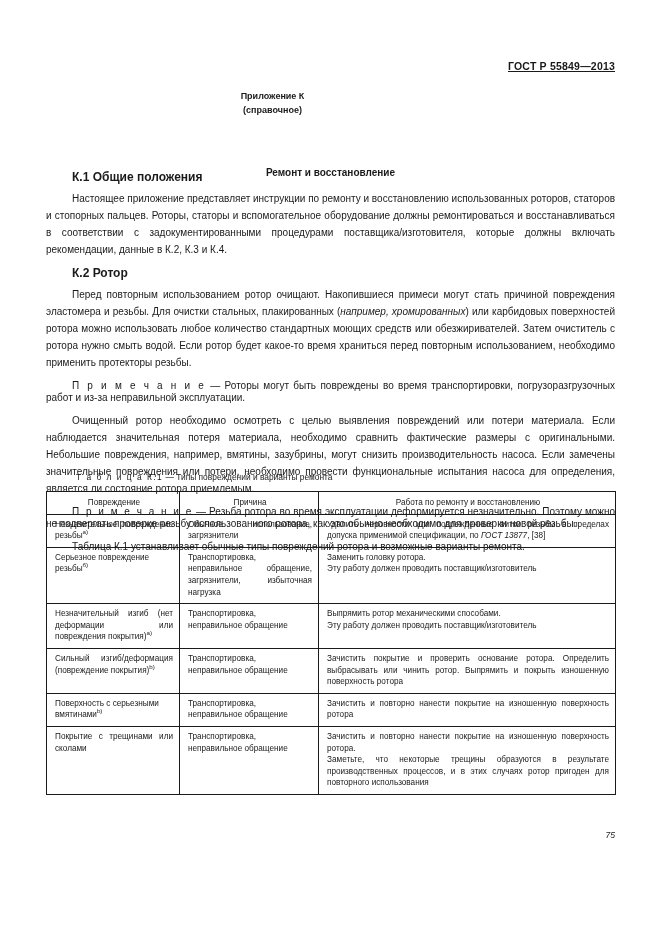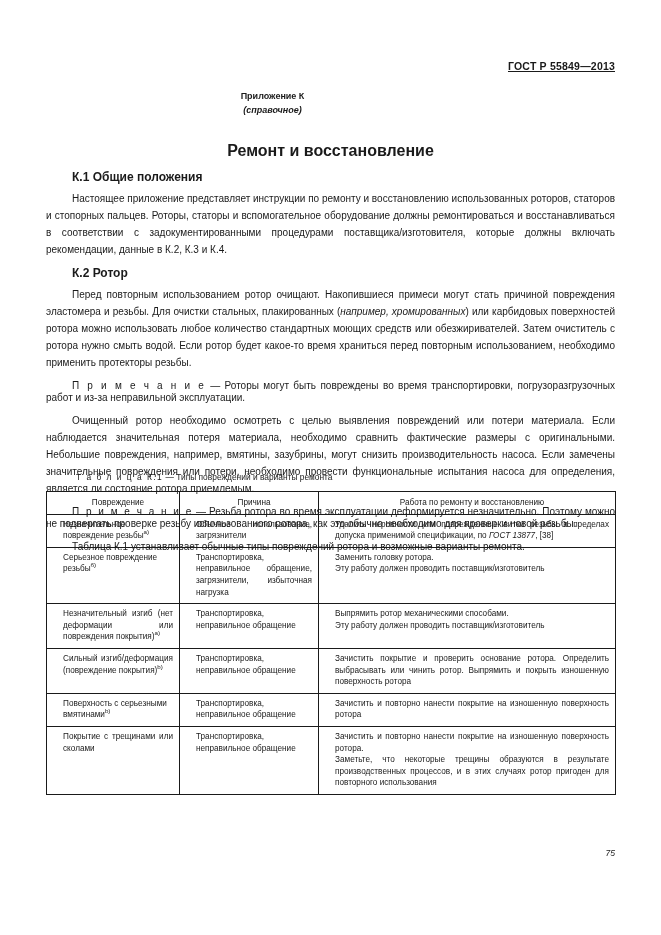--- a/index.html
+++ b/index.html
@@ -41,29 +41,29 @@
   .annex-block {
     position: absolute;
     top: 89px;
     left: 0;
     width: 545px;
     text-align: center;
     font-size: 9px;
     font-weight: bold;
     line-height: 14px;
   }
-  .annex-block .line2 { font-weight: bold; font-style: italic; }
+  .annex-block .line2 { font-weight: bold; }
 
   .annex-heading {
     position: absolute;
-    top: 142px;
+    top: 167px;
     left: 0;
     width: 661px;
     text-align: center;
-    font-size: 16px;
+    font-size: 10px;
     font-weight: bold;
   }
 
   
   .content {
     position: absolute;
     left: 46px;
     top: 170px;
     width: 569px;
   }
@@ -111,37 +111,37 @@
     table-layout: fixed;
     font-size: 8.2px;
   }
   table.dmg col.c1 { width: 133px; }
   table.dmg col.c2 { width: 139px; }
   table.dmg col.c3 { width: 297px; }
 
   table.dmg th, table.dmg td {
     border: 1px solid #1a1a1a;
     vertical-align: top;
-    padding: 4px 6px 5px 16px;
+    padding: 4px 6px 5px 8px;
     line-height: 11.6px;
   }
   table.dmg th {
     text-align: center;
     font-weight: normal;
     padding-top: 5px;
     padding-bottom: 5px;
   }
   table.dmg td.just { text-align: justify; }
   sup { font-size: 6.2px; vertical-align: super; line-height: 0; }
 
   
   .folio {
     position: absolute;
     right: 46px;
-    top: 848px;
+    top: 830px;
     font-size: 8.6px;
     font-style: italic;
   }
 </style>
 </head>
 <body>
 
 <div class="page">
 
   <div class="doc-header">ГОСТ Р 55849—2013</div>

